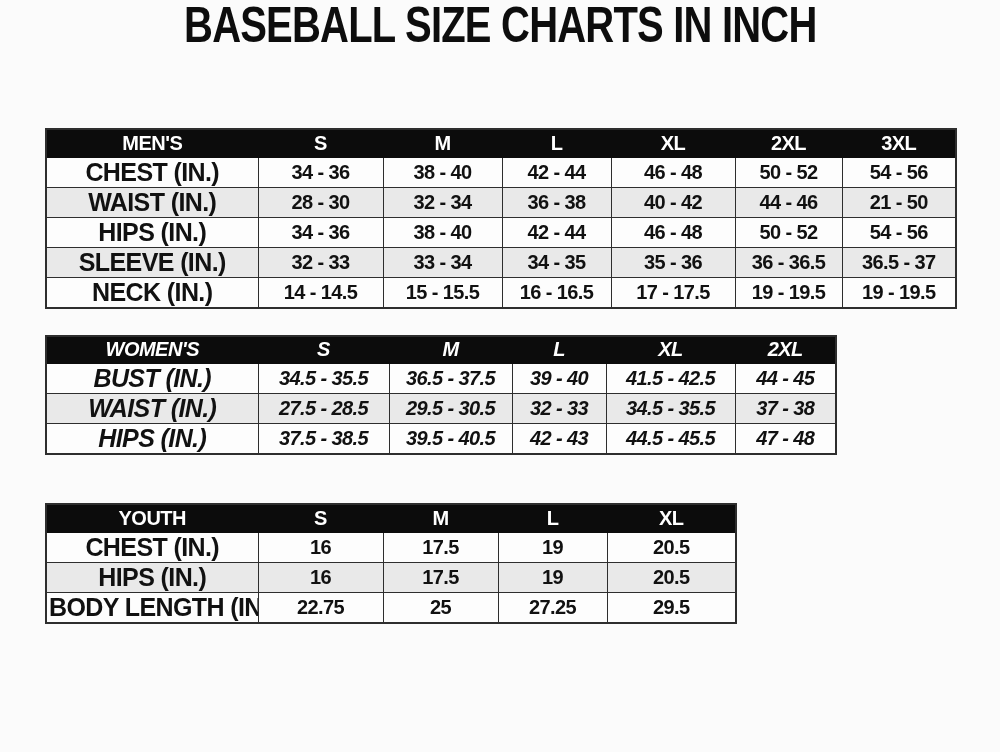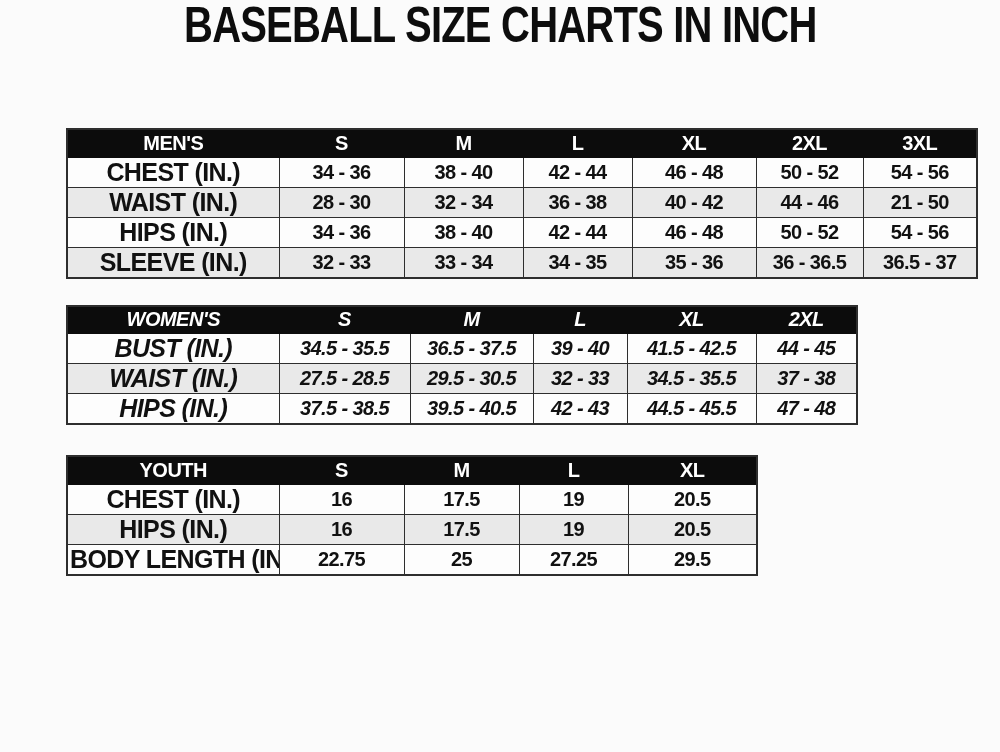--- a/index.html
+++ b/index.html
@@ -33,21 +33,21 @@
   .title span {
     display: inline-block;
     font-size: 50px;
     line-height: 1.0;
     font-weight: 700;
     color: #0d0d0d;
     letter-spacing: -1px;
     transform: scaleX(0.80);
     transform-origin: center;
   }
-  .tables { padding-left: 66px; }
+  .tables { padding-left: 45px; }
   table.size-table {
     border-collapse: collapse;
     table-layout: fixed;
     border: 2px solid var(--border);
     background: var(--row-bg);
   }
   table.size-table th, table.size-table td {
     border: 1.5px solid var(--border);
     text-align: center;
     vertical-align: middle;
@@ -68,21 +68,21 @@
     color: var(--text);
     height: 29.5px;
     font-size: 20px;
     font-weight: 700;
     letter-spacing: -0.6px;
   }
   table.size-table td:first-child { font-size: 25px; }
   table.size-table tr.alt td { background: var(--row-alt-bg); }
   #mens-table   { margin-top: 76px; }
   #womens-table { margin-top: 26px; font-style: italic; }
-  #youth-table  { margin-top: 30px; }
+  #youth-table  { margin-top: 48px; }
 </style>
 </head>
 <body>
 
 <div class="canvas">
   <h1 class="title"><span>BASEBALL SIZE CHARTS IN INCH</span></h1>
   <div class="tables">
     <table id="mens-table" class="size-table" style="width: 910px;">
         <colgroup>
           <col style="width: 212px;">
@@ -134,20 +134,29 @@
           </tr>
           <tr class="alt">
             <td>SLEEVE (IN.)</td>
             <td>32 - 33</td>
             <td>33 - 34</td>
             <td>34 - 35</td>
             <td>35 - 36</td>
             <td>36 - 36.5</td>
             <td>36.5 - 37</td>
           </tr>
+          <tr>
+            <td>NECK (IN.)</td>
+            <td>14 - 14.5</td>
+            <td>15 - 15.5</td>
+            <td>16 - 16.5</td>
+            <td>17 - 17.5</td>
+            <td>19 - 19.5</td>
+            <td>19 - 19.5</td>
+          </tr>
         </tbody>
       </table>
     <table id="womens-table" class="size-table" style="width: 790px;">
         <colgroup>
           <col style="width: 212px;">
           <col style="width: 131px;">
           <col style="width: 123px;">
           <col style="width: 94px;">
           <col style="width: 129px;">
           <col style="width: 101px;">

